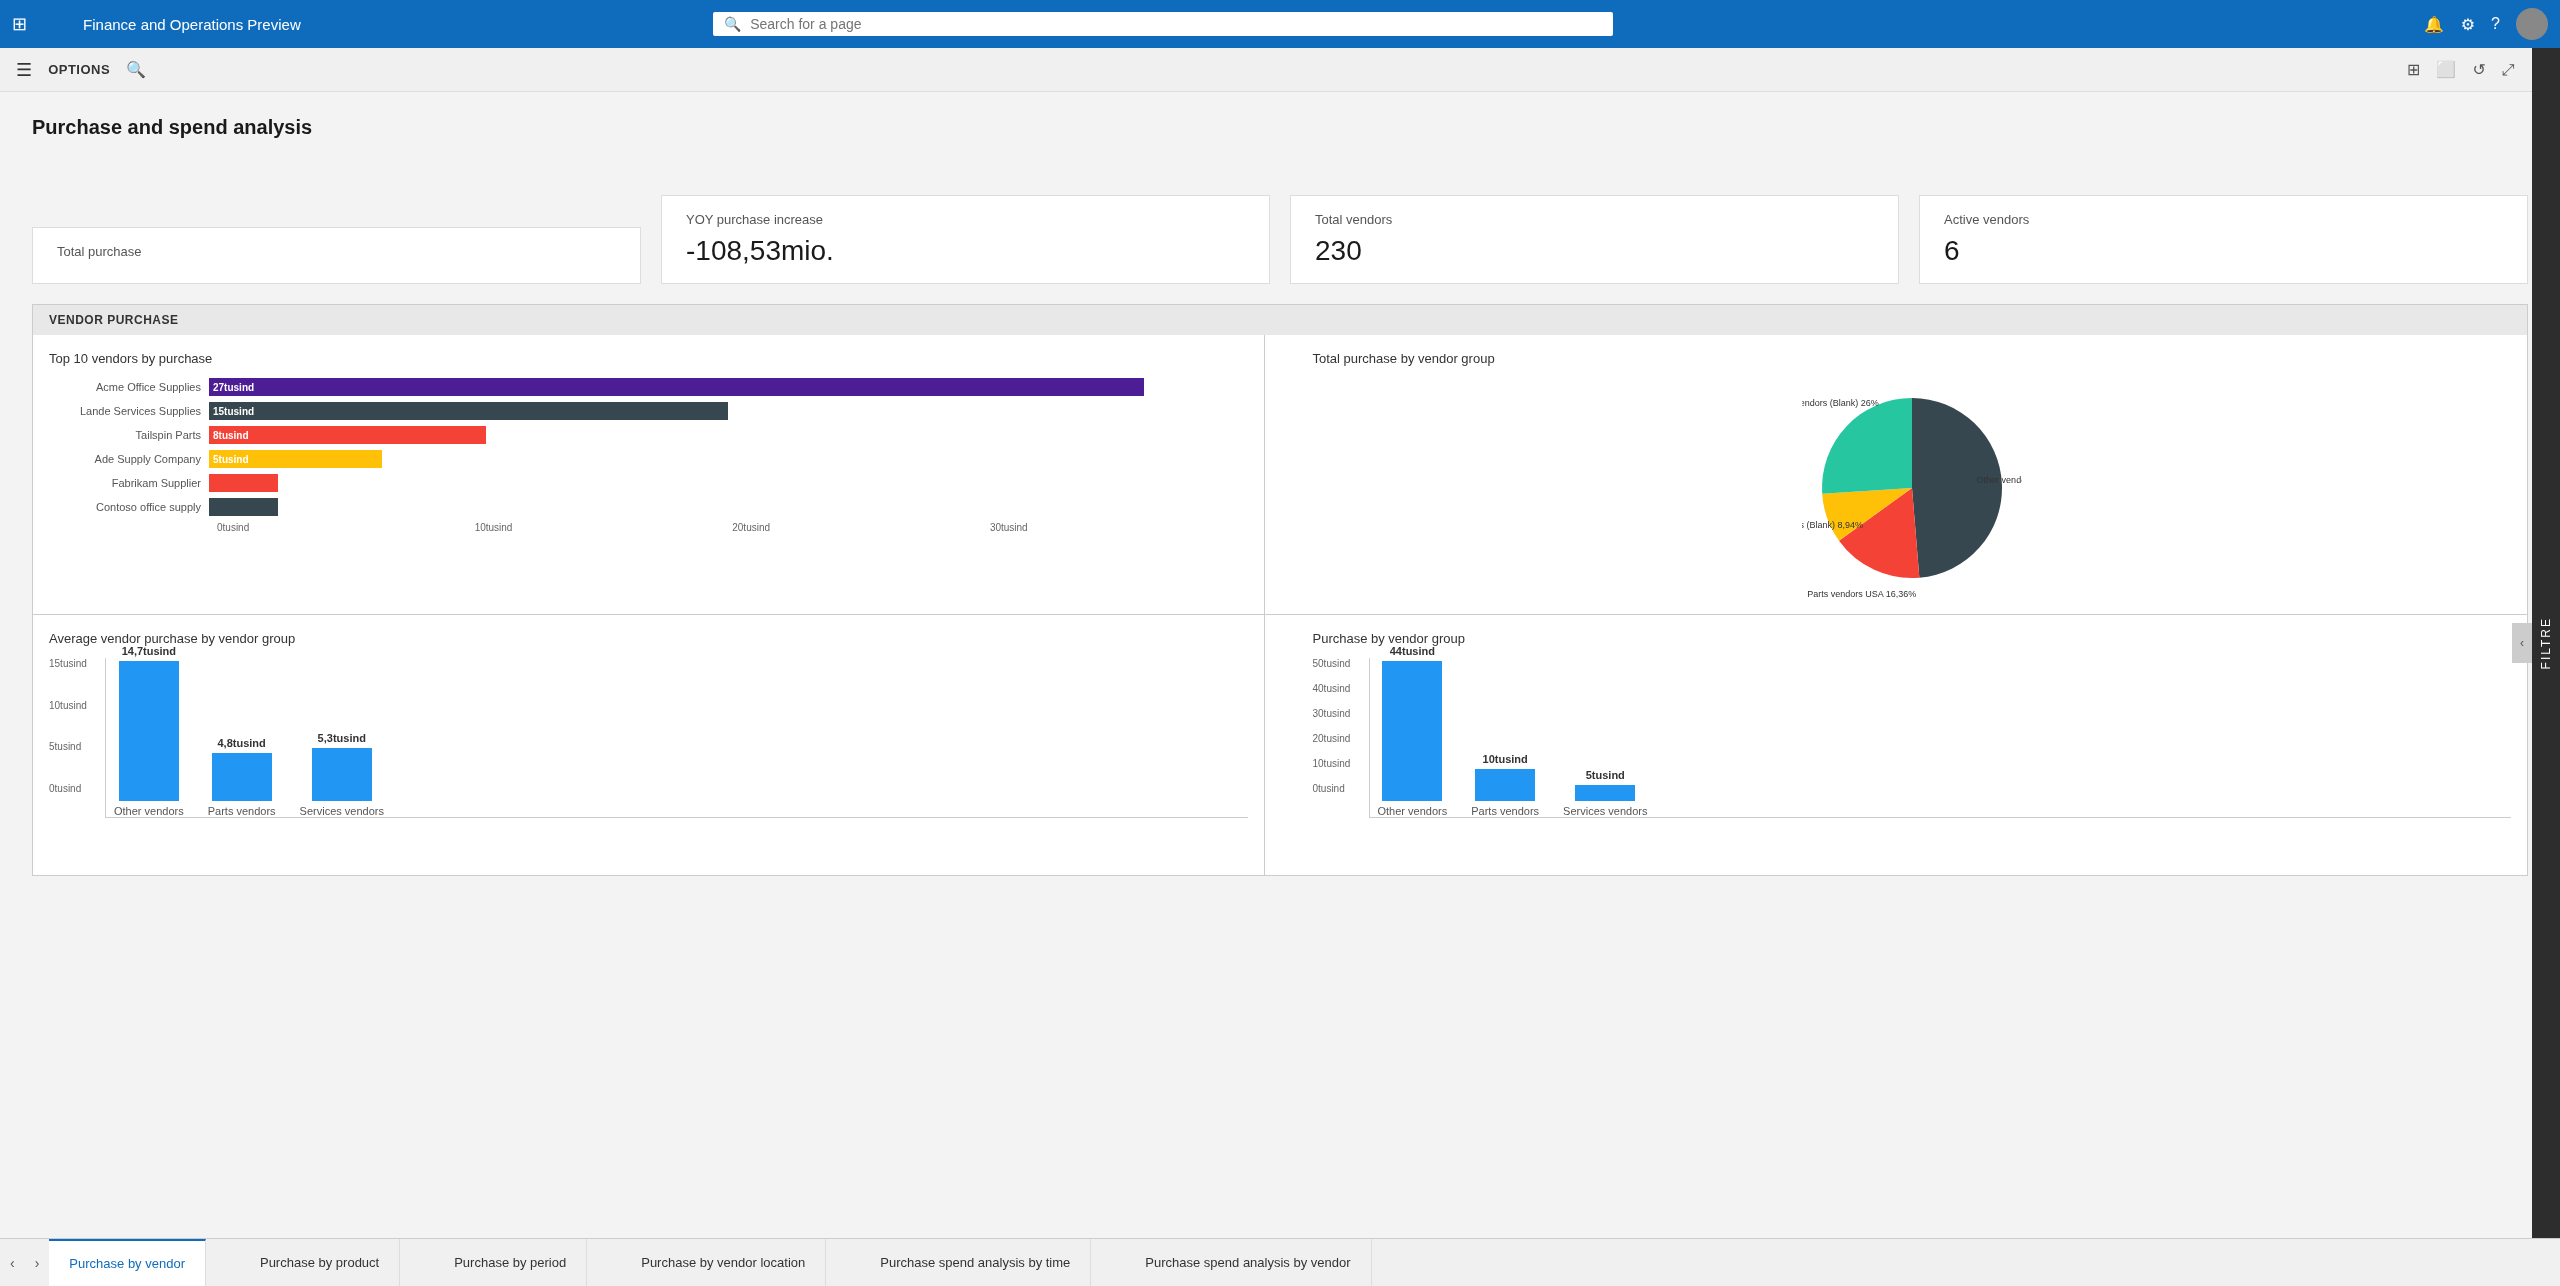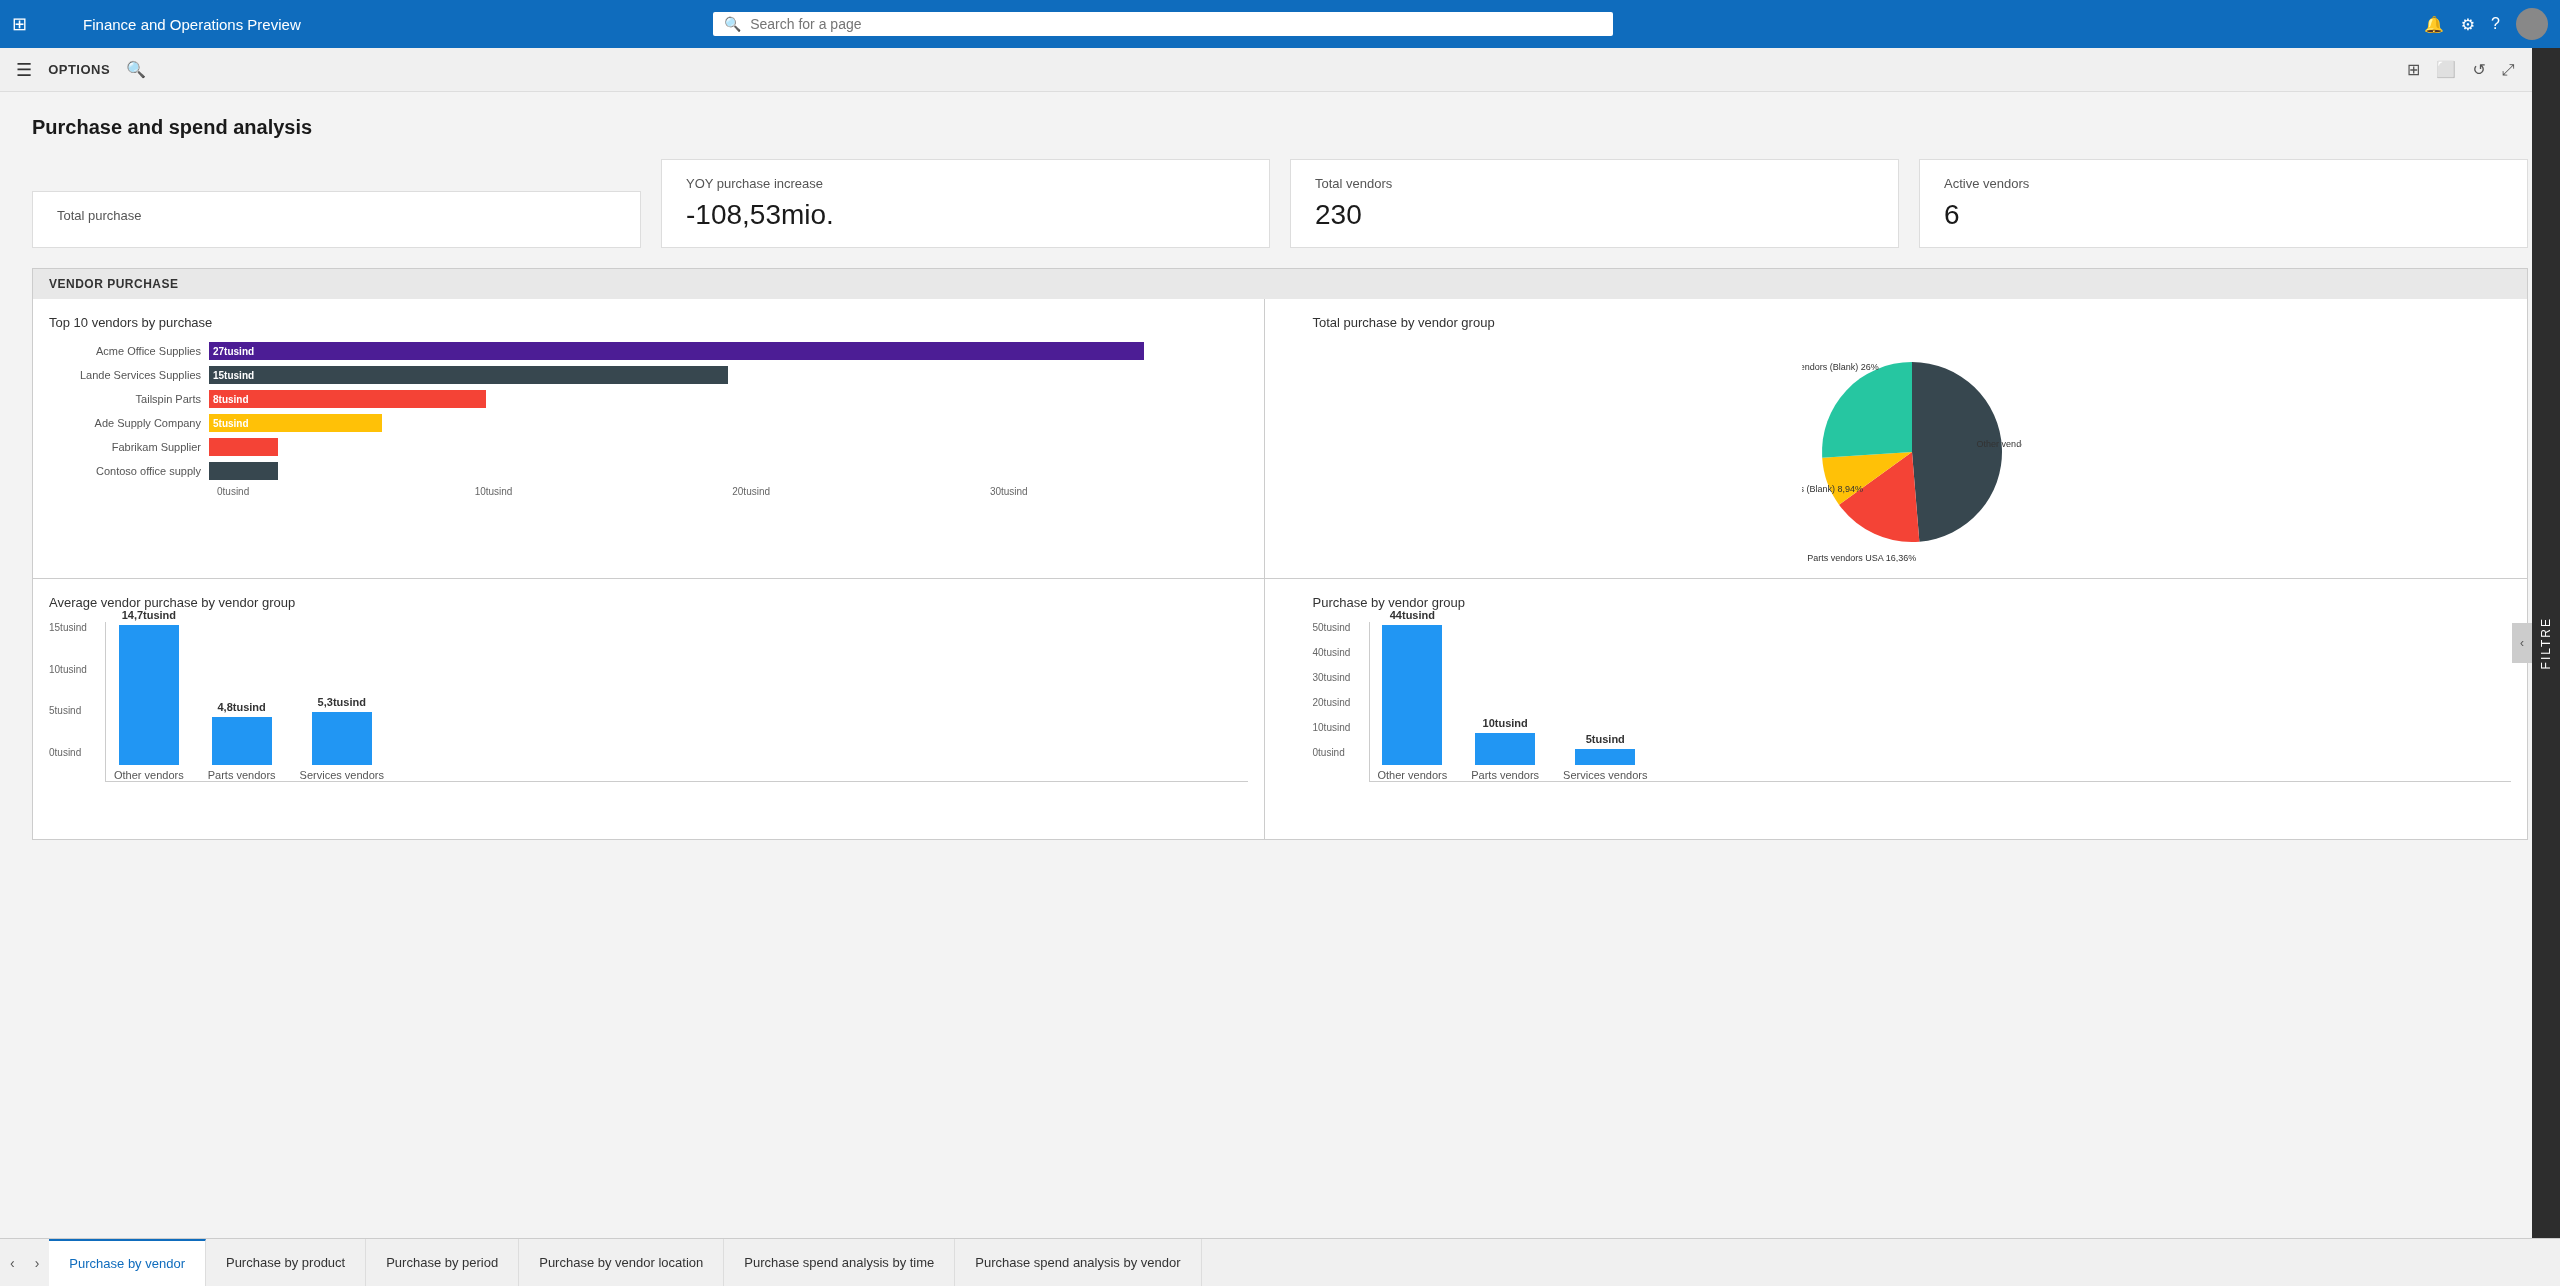--- a/index.html
+++ b/index.html
@@ -82,21 +82,21 @@
       margin-bottom: 20px;
       align-items: flex-end;
     }
     .kpi-card {
       background: white;
       border: 1px solid #ddd;
       padding: 16px 24px;
       flex: 1;
       margin-right: 12px;
     }
-    .kpi-card:last-child { margin-right: 0; }
+    .kpi-card:last-child { margin-right: 0; margin-top: 36px; }
     .kpi-label { font-size: 13px; color: #555; margin-bottom: 8px; }
     .kpi-value { font-size: 28px; font-weight: 300; color: #1a1a1a; }
 
     
     .charts-container {
       background: white;
       border: 1px solid #ccc;
       padding: 0;
     }
     .charts-header {
@@ -424,21 +424,21 @@
 </div>
 
 <div class="filter-arrow">‹</div>
 <div class="filter-panel">
   <span class="filter-panel-text">FILTRE</span>
 </div>
 
 <div class="tab-bar">
   <div class="tab-arrow">‹</div>
   <div class="tab-arrow">›</div>
-  <div id="tab-items-container" style="display: flex; height: 100%;">
+  <div id="tab-items-container" style="display: flex; height: 100%; gap: 34px;">
       <div class="tab-item active">Purchase by vendor</div>
       <div class="tab-item">Purchase by product</div>
       <div class="tab-item">Purchase by period</div>
       <div class="tab-item">Purchase by vendor location</div>
       <div class="tab-item">Purchase spend analysis by time</div>
       <div class="tab-item">Purchase spend analysis by vendor</div>
     </div>
 </div>
 
 </body></html>

